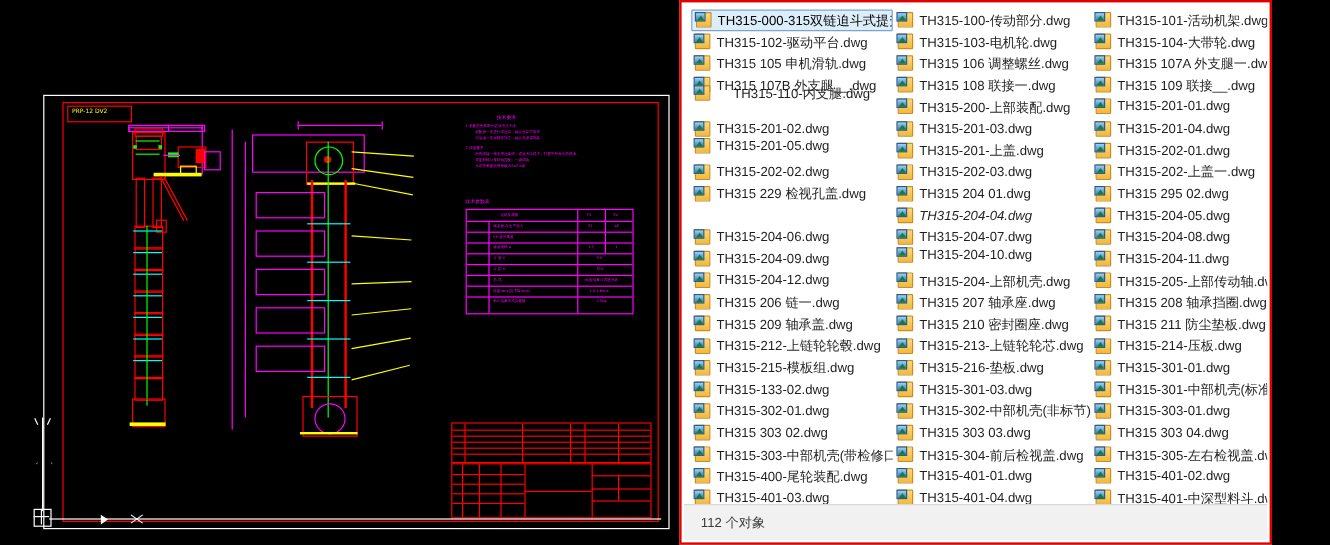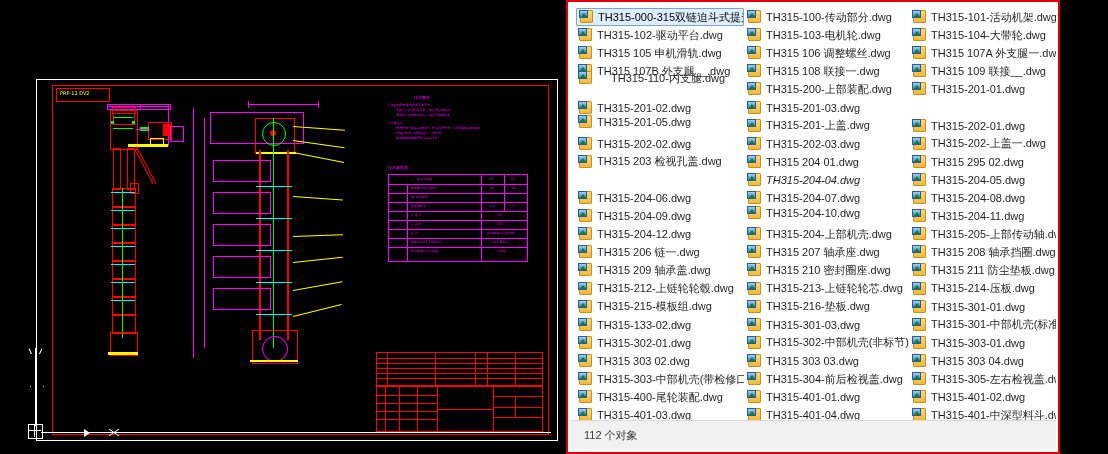--- a/index.html
+++ b/index.html
@@ -375,20 +375,27 @@
           </span>
           <span class="fname">TH315-201-02.dwg</span>
         </div>
         <div class="row" style="left: 175px; top: 94.5px; width: 165px;">
           <span class="ficon">
             <span class="sheet"></span>
             <span class="img"></span>
           </span>
           <span class="fname">TH315-201-03.dwg</span>
         </div>
+        <div class="row" style="left: 340px; top: 94.5px; width: 152px;">
+          <span class="ficon">
+            <span class="sheet"></span>
+            <span class="img"></span>
+          </span>
+          <span class="fname">TH315-201-04.dwg</span>
+        </div>
         <div class="row" style="left: 6px; top: 109px; width: 168px;">
           <span class="ficon">
             <span class="sheet"></span>
             <span class="img"></span>
           </span>
           <span class="fname">TH315-201-05.dwg</span>
         </div>
         <div class="row" style="left: 175px; top: 112.6px; width: 165px;">
           <span class="ficon">
             <span class="sheet"></span>
@@ -422,21 +429,21 @@
             <span class="sheet"></span>
             <span class="img"></span>
           </span>
           <span class="fname">TH315-202-上盖一.dwg</span>
         </div>
         <div class="row" style="left: 6px; top: 148.8px; width: 168px;">
           <span class="ficon">
             <span class="sheet"></span>
             <span class="img"></span>
           </span>
-          <span class="fname">TH315 203 检视孔盖.dwg</span>
+          <span class="fname">TH315 229 检视孔盖.dwg</span>
         </div>
         <div class="row" style="left: 175px; top: 148.8px; width: 165px;">
           <span class="ficon">
             <span class="sheet"></span>
             <span class="img"></span>
           </span>
           <span class="fname">TH315 204 01.dwg</span>
         </div>
         <div class="row" style="left: 340px; top: 148.8px; width: 152px;">
           <span class="ficon">

